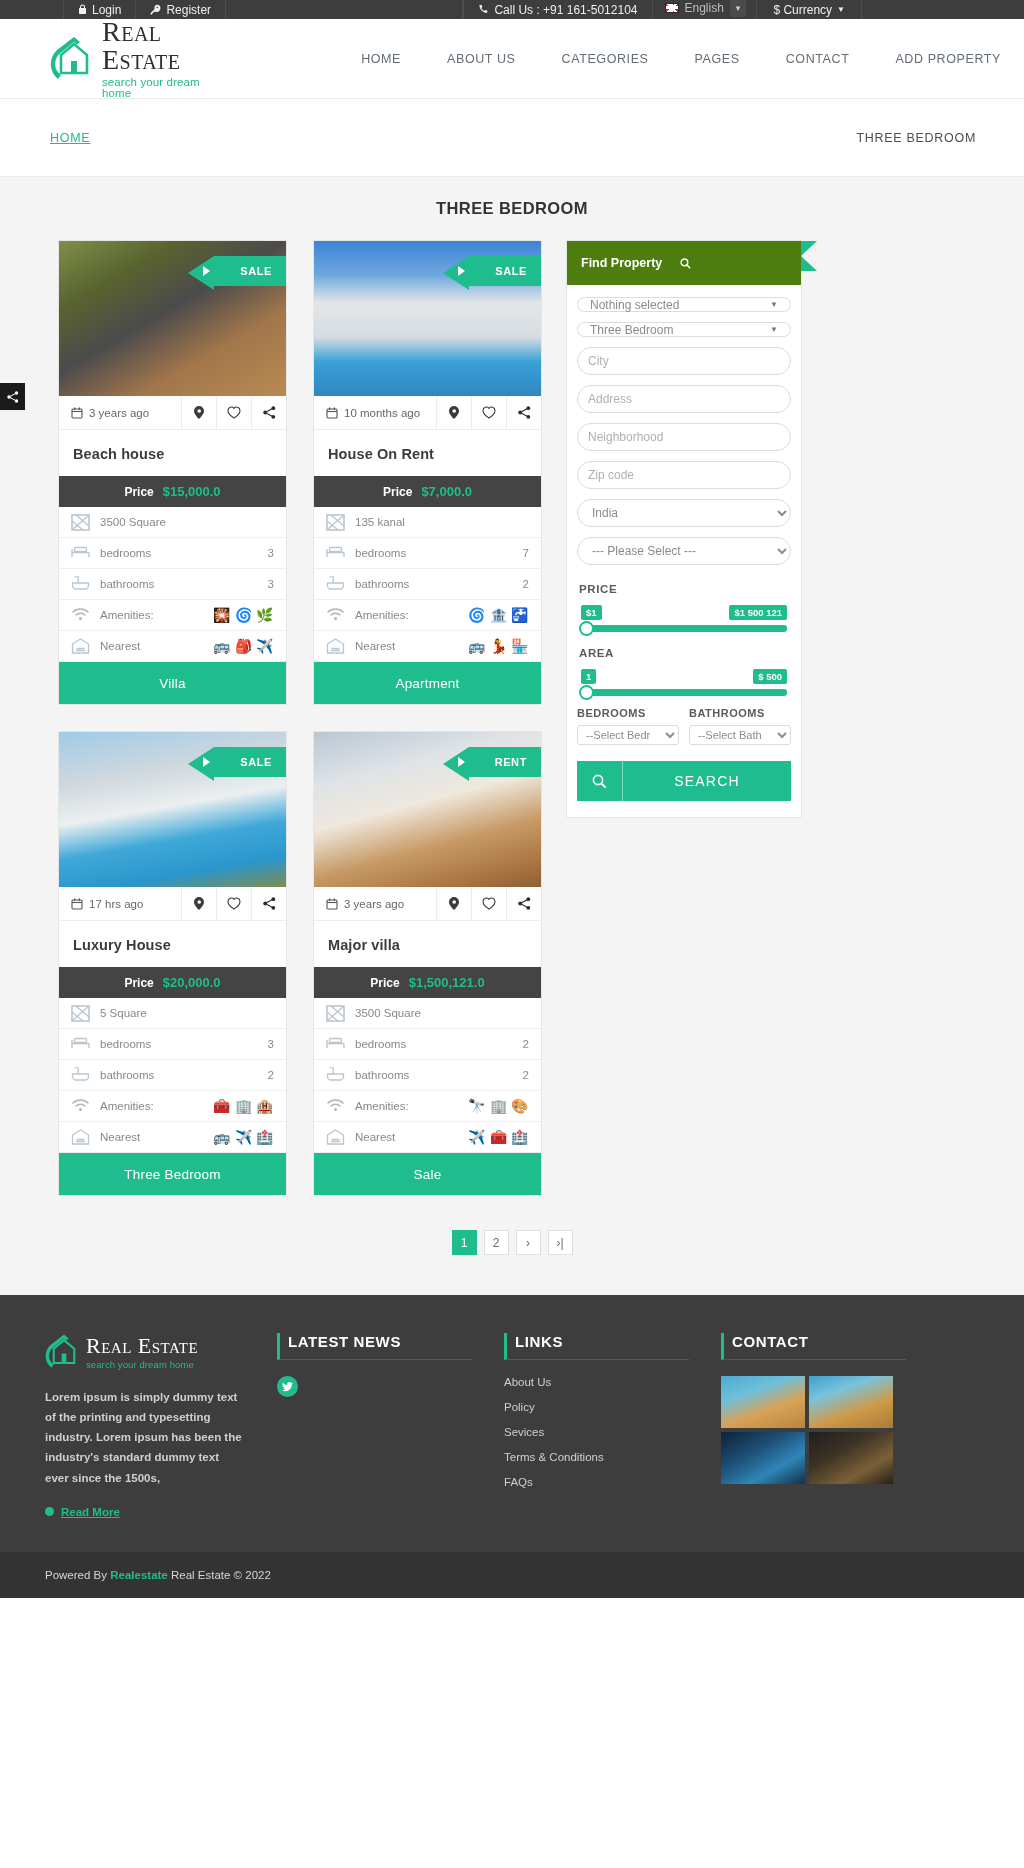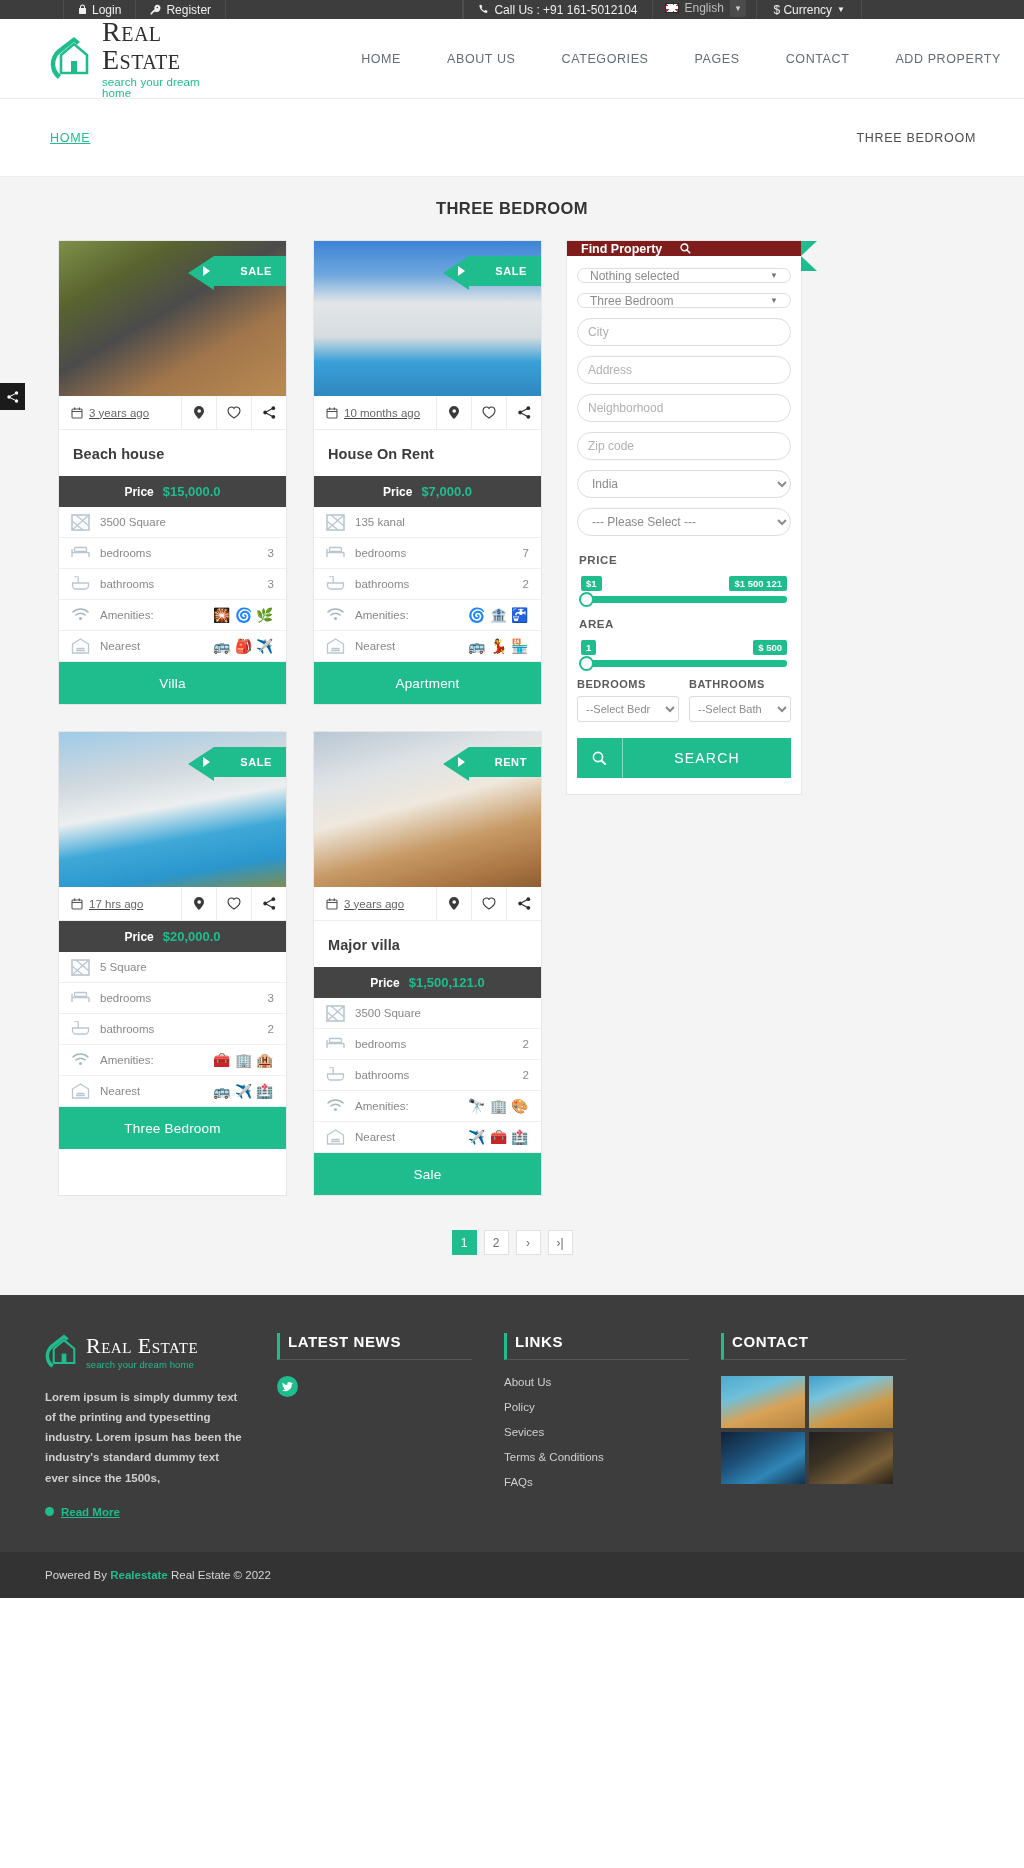--- a/index.html
+++ b/index.html
@@ -123,21 +123,21 @@
     border-right: 26px solid #1fbd8d;
   }
   .ribbon .arrow {
     position: absolute; left: -11px; top: 50%; transform: translateY(-50%);
     width: 0; height: 0;
     border-top: 5px solid transparent; border-bottom: 5px solid transparent;
     border-left: 7px solid #fff;
   }
   .card-meta {
     display: flex; align-items: stretch;
-    border-bottom: 1px solid #ededed; height: 34px; text-decoration: underline;
+    border-bottom: 1px solid #ededed; height: 34px;
   }
   .meta-date {
     flex: 1; display: flex; align-items: center; gap: 6px;
     padding-left: 12px; font-size: 11.5px; color: #666;
   }
   .meta-btn {
     width: 35px; display: flex; align-items: center; justify-content: center;
     border-left: 1px solid #ededed; color: #3b3b3b;
   }
   .card-name {
@@ -163,22 +163,22 @@
   .emoji-set { display: flex; gap: 4px; align-items: center; font-size: 14px; line-height: 1; }
   .card-cta {
     background: #1fbd8d; color: #fff; text-align: center;
     height: 42px; display: flex; align-items: center; justify-content: center;
     font-size: 13.5px; letter-spacing: .2px;
   }
 
   
   .sidebar { width: 236px; background: #fff; border: 1px solid #e6e6e6; align-self: flex-start; }
   .sb-head {
-    background: #7f1d1d; color: #fff;
-    height: 15px; display: flex; align-items: center; gap: 18px;
+    background: #4d7c0f; color: #fff;
+    height: 44px; display: flex; align-items: center; gap: 18px;
     padding-left: 14px; font-size: 12.5px; font-weight: bold; position: relative;
   }
   .sb-head::after {
     content: ""; position: absolute; right: -16px; top: 0;
     border-top: 15px solid #1fbd8d; border-bottom: 15px solid #1fbd8d;
     border-right: 16px solid transparent;
   }
   .sb-body { padding: 12px 10px 16px 10px; }
   .sb-field {
     width: 100%; height: 15px; margin-bottom: 10px;
@@ -218,21 +218,21 @@
   }
   .bubble-min { left: 2px; }
   .bubble-max { right: 2px; }
   .bb-row { display: flex; gap: 10px; }
   .bb-col { flex: 1; }
   .bb-label {
     font-size: 11px; font-weight: bold; color: #5b5b5b;
     letter-spacing: .5px; margin-bottom: 6px;
   }
   .bb-select {
-    width: 100%; height: 26px; border: 1px solid #dcdcdc;
+    width: 100%; height: 20px; border: 1px solid #dcdcdc;
     border-radius: 3px; font-size: 11px; color: #8b8b8b;
     padding: 0 4px; font-family: "Liberation Sans", sans-serif; background:#fff;
   }
   .search-btn {
     margin-top: 16px; width: 100%; height: 40px;
     background: #1fbd8d; color: #fff; border: none;
     display: flex; align-items: center;
     font-family: "Liberation Sans", sans-serif; cursor: pointer;
   }
   .search-btn .ico {
@@ -625,20 +625,21 @@
             </div>
             <div class="meta-btn">
               <svg width="13" height="13" viewBox="0 0 13 13">
                   <circle cx="10.3" cy="2.2" r="1.9" fill="#2b2b2b"></circle>
                   <circle cx="2.2" cy="6.5" r="1.9" fill="#2b2b2b"></circle>
                   <circle cx="10.3" cy="10.8" r="1.9" fill="#2b2b2b"></circle>
                   <path d="M3.5 5.7l5.6-2.9M3.5 7.3l5.6 2.9" stroke="#2b2b2b" stroke-width="1.1"></path>
                 </svg>
             </div>
           </div>
+          <div class="card-name">Luxury House</div>
           <div class="price-bar">
             <span class="lbl">Price</span>
             <span class="val">$20,000.0</span>
           </div>
           <div class="spec-row">
             <span class="spec-icon">
               <svg width="19" height="17" viewBox="0 0 19 17">
                   <rect x="1" y="1" width="17" height="15" fill="none" stroke="#b9c6cf" stroke-width="1.6"></rect>
                   <path d="M1 16L18 1M5 1l13 11M1 7l11 9" stroke="#b9c6cf" stroke-width="1.3"></path>
                 </svg>

